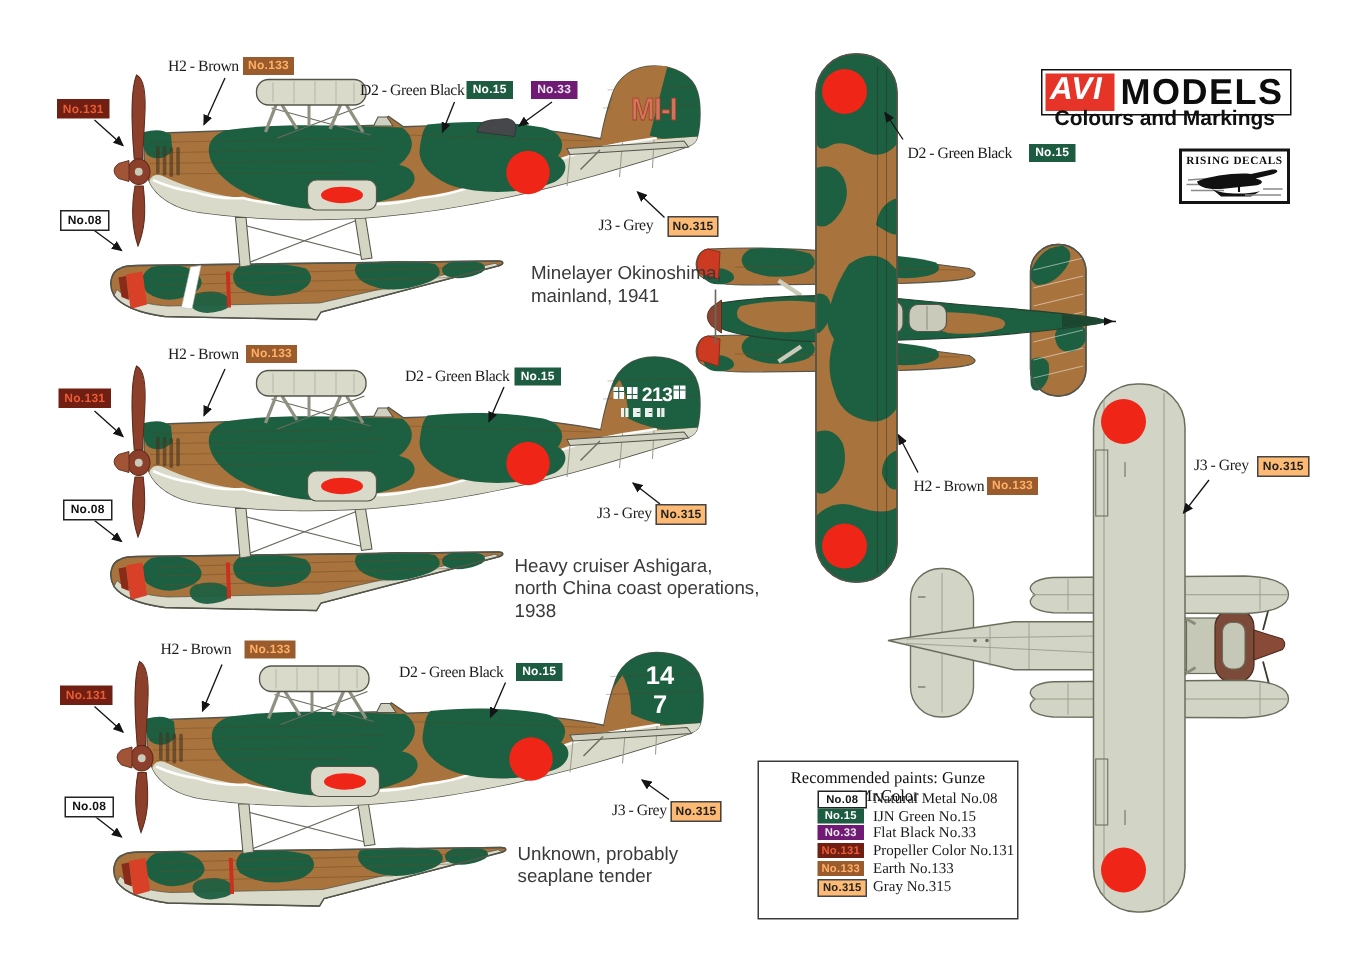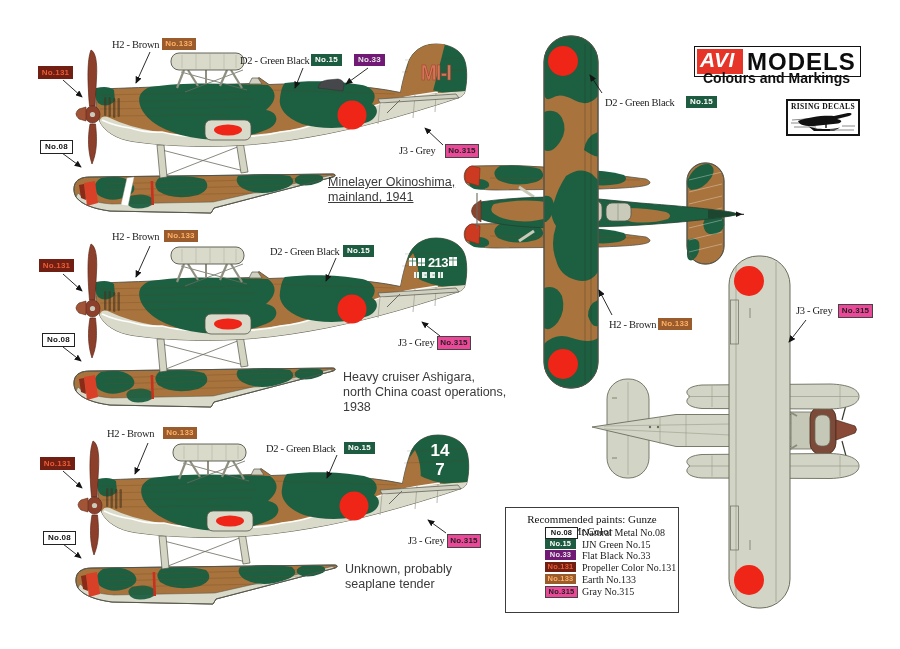--- a/index.html
+++ b/index.html
@@ -10,21 +10,21 @@
   .lab{position:absolute;font-family:"Liberation Serif",serif;font-size:10.5px;color:#1c1c1c;
        white-space:nowrap;line-height:12px;letter-spacing:-0.3px;}
   
   .badge{position:absolute;font-size:8px;font-weight:bold;text-align:center;
          line-height:12px;height:12px;white-space:nowrap;letter-spacing:0.2px;}
   .b08 {background:#ffffff;color:#111;border:1px solid #222;}
   .b15 {background:#1d5c40;color:#ffffff;}
   .b33 {background:#701a75;color:#e6e6e6;}
   .b131{background:#701f12;color:#ea5c36;}
   .b133{background:#9a5c2c;color:#ffb066;}
-  .b315{background:#ec4899;color:#222;border:1px solid #444;}
+  .b315{background:#fdba74;color:#222;border:1px solid #444;}
   
   .caption{position:absolute;font-size:12.5px;color:#3a3a3a;line-height:15.2px;}
   
   #legend{position:absolute;left:505px;top:507px;width:172px;height:104px;
           border:1px solid #3c3c3c;background:#fff;}
   #legend .ltitle{font-family:"Liberation Serif",serif;font-size:11px;color:#111;
           text-align:center;margin-top:5px;}
   #legend .lrow{position:absolute;left:0;width:100%;height:11px;}
   #legend .lbadge{position:absolute;left:39px;width:31px;height:10px;font-size:7.5px;
           font-weight:bold;text-align:center;line-height:10px;letter-spacing:0.2px;}
@@ -410,21 +410,21 @@
 <div class="badge b315" style="left:447px;top:534px;width:32px;">No.315</div>
 
 <div class="lab" style="left:605px;top:97px;">D2 - Green Black</div>
 <div class="badge b15" style="left:686px;top:96px;width:31px;">No.15</div>
 <div class="lab" style="left:609px;top:319px;">H2 - Brown</div>
 <div class="badge b133" style="left:658px;top:318px;width:34px;">No.133</div>
 
 <div class="lab" style="left:796px;top:305px;">J3 - Grey</div>
 <div class="badge b315" style="left:838px;top:304px;width:33px;">No.315</div>
 
-<div class="caption" style="left:328px;top:175px;text-decoration:underline;">
+<div class="caption" style="left:354px;top:175px;">
   <div>Minelayer Okinoshima,</div>
   <div>mainland, 1941</div>
 </div>
 <div class="caption" style="left:343px;top:370px;">
   <div>Heavy cruiser Ashigara,</div>
   <div>north China coast operations,</div>
   <div>1938</div>
 </div>
 <div class="caption" style="left:345px;top:562px;">
   <div>Unknown, probably</div>

